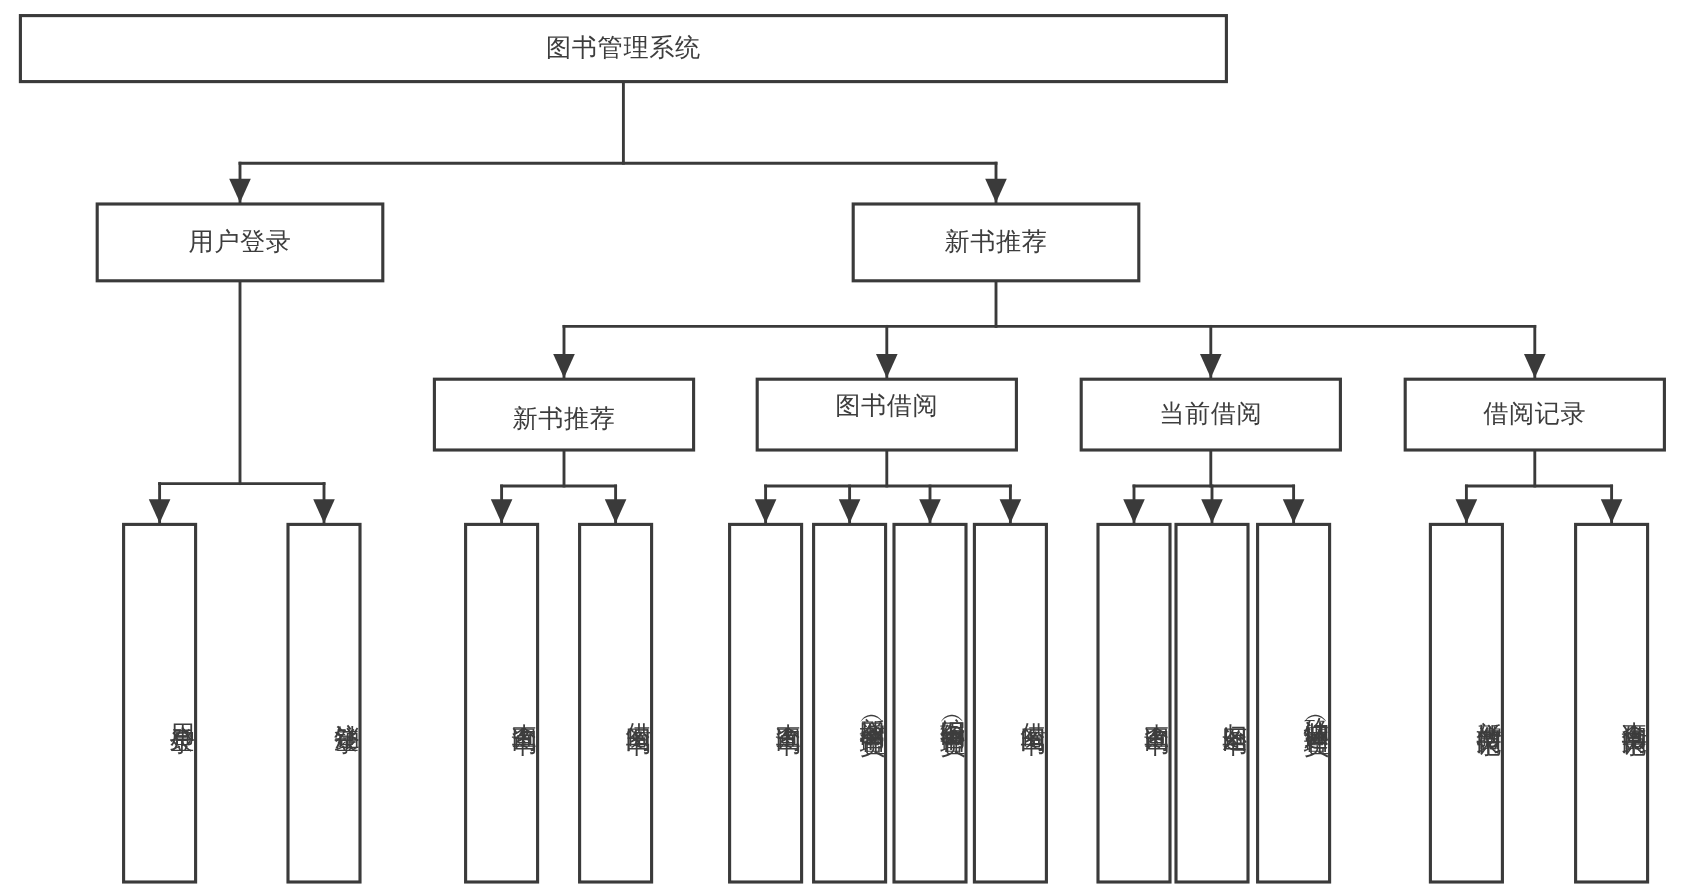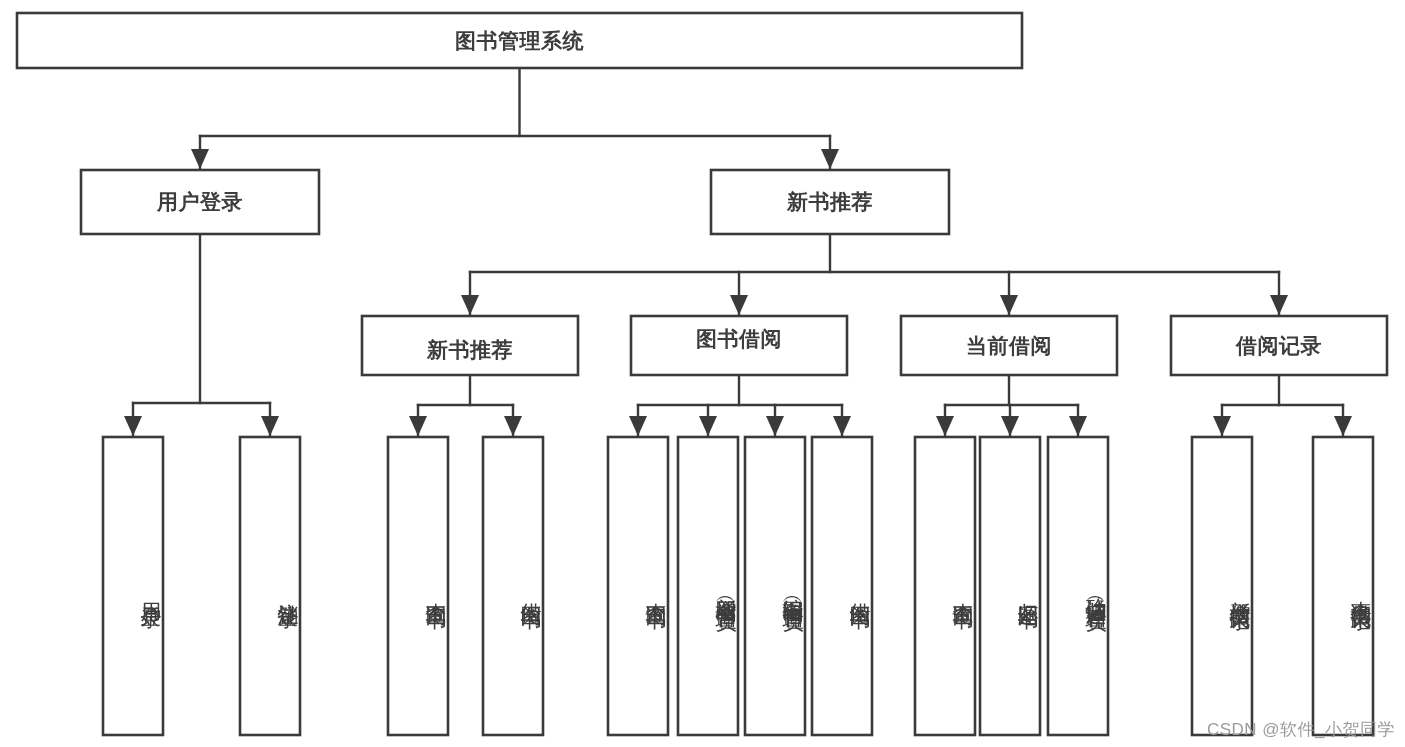--- a/index.html
+++ b/index.html
@@ -45,21 +45,20 @@
     align-items: center;
     justify-content: center;
     color: #3d3d3d;
     letter-spacing: 0.5px;
     pointer-events: none;
     box-sizing: border-box;
   }
   .node-label.horizontal {
     font-size: 21px;
     line-height: 1.2;
-    font-weight: bold;
   }
   .node-label.vertical {
     writing-mode: vertical-rl;
     text-orientation: upright;
     font-size: 21px;
     line-height: 1.18;
     letter-spacing: 2px;
     padding-top: 8px;
     align-items: flex-start;
     justify-content: center;
@@ -174,15 +173,14 @@
       <div class="node-label vertical" style="left: 678px; top: 437px; width: 60px; height: 298px;">新增图书（管理员）</div>
       <div class="node-label vertical" style="left: 745px; top: 437px; width: 60px; height: 298px;">编辑图书（管理员）</div>
       <div class="node-label vertical" style="left: 812px; top: 437px; width: 60px; height: 298px;">借阅图书</div>
       <div class="node-label vertical" style="left: 915px; top: 437px; width: 60px; height: 298px;">查询图书</div>
       <div class="node-label vertical" style="left: 980px; top: 437px; width: 60px; height: 298px;">归还图书</div>
       <div class="node-label vertical" style="left: 1048px; top: 437px; width: 60px; height: 298px;">确认归还（管理员）</div>
       <div class="node-label vertical" style="left: 1192px; top: 437px; width: 60px; height: 298px;">新增借阅记录</div>
       <div class="node-label vertical" style="left: 1313px; top: 437px; width: 60px; height: 298px;">查询借阅记录</div>
     </div>
 
-  <div class="watermark">CSDN @软件_小贺同学</div>
 
 </div>
 
 </body></html>

